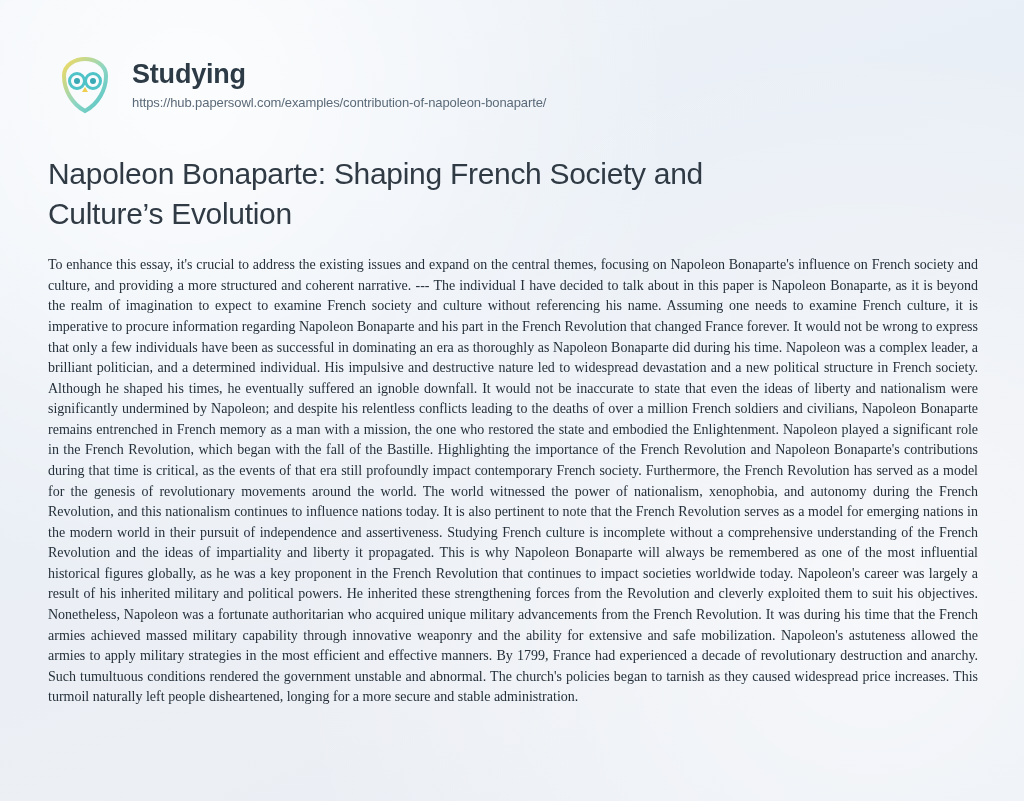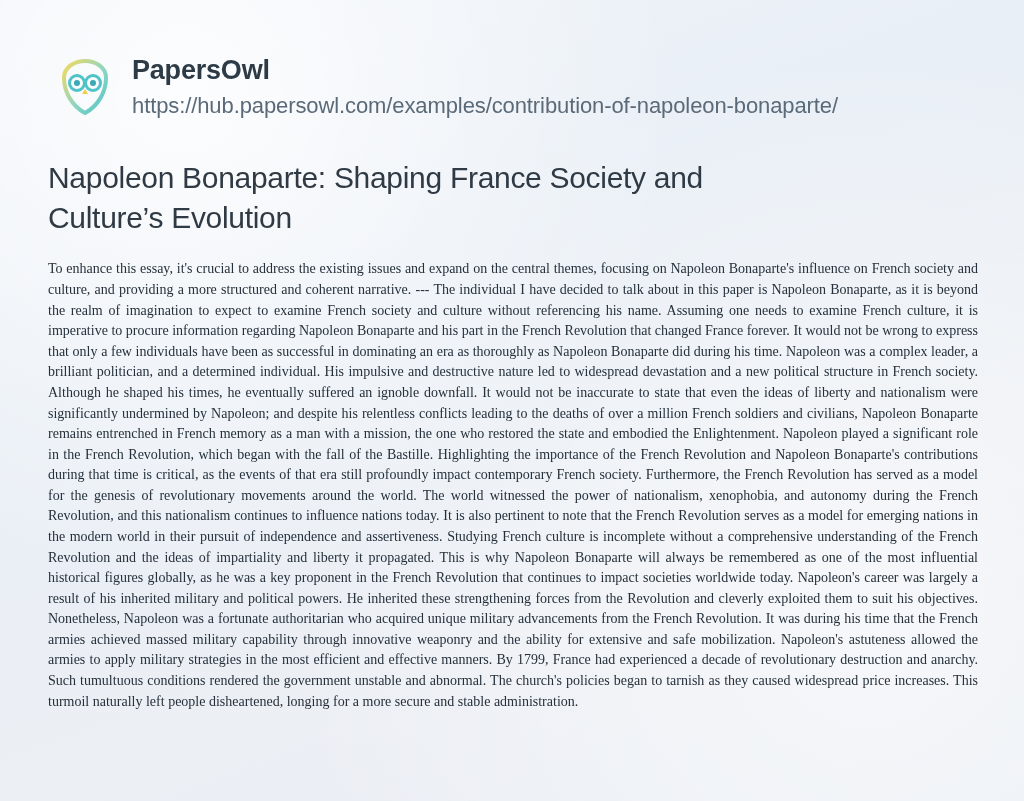--- a/index.html
+++ b/index.html
@@ -59,21 +59,21 @@
   .brand-name {
     font-family: "Liberation Sans", sans-serif;
     font-size: 27px;
     font-weight: bold;
     color: #2d3b47;
     letter-spacing: -0.2px;
     line-height: 1.1;
   }
   .brand-url {
     font-family: "Liberation Sans", sans-serif;
-    font-size: 22px;
+    font-size: 13px;
     color: #5b6a78;
     line-height: 1.3;
     margin-top: 6px;
     letter-spacing: -0.1px;
   }
 
   
   .doc-title {
     font-family: "Liberation Sans", sans-serif;
     font-weight: normal;
@@ -118,23 +118,23 @@
           </defs>
           <path d="M10 22 C10 10, 22 5, 31 5 C40 5, 52 10, 52 22 C52 36, 44 50, 31 57 C18 50, 10 36, 10 22 Z" fill="none" stroke="url(#owlgrad)" stroke-width="4"></path>
           <circle cx="23" cy="27" r="7.5" fill="none" stroke="#4fc3c7" stroke-width="3"></circle>
           <circle cx="39" cy="27" r="7.5" fill="none" stroke="#4fc3c7" stroke-width="3"></circle>
           <circle cx="23" cy="27" r="3" fill="#3aa9b5"></circle>
           <circle cx="39" cy="27" r="3" fill="#3aa9b5"></circle>
           <path d="M31 33 l-3 5 h6 z" fill="#f0cf4f"></path>
         </svg>
       </div>
       <div class="brand-block">
-        <div class="brand-name">PapersOwl</div>
+        <div class="brand-name">Studying</div>
         <div class="brand-url">https://hub.papersowl.com/examples/contribution-of-napoleon-bonaparte/</div>
       </div>
     </div>
 
-    <h1 class="doc-title">Napoleon Bonaparte: Shaping France Society and Culture’s Evolution</h1>
+    <h1 class="doc-title">Napoleon Bonaparte: Shaping French Society and Culture’s Evolution</h1>
 
     <p class="doc-body">To enhance this essay, it's crucial to address the existing issues and expand on the central themes, focusing on Napoleon Bonaparte's influence on French society and culture, and providing a more structured and coherent narrative. --- The individual I have decided to talk about in this paper is Napoleon Bonaparte, as it is beyond the realm of imagination to expect to examine French society and culture without referencing his name. Assuming one needs to examine French culture, it is imperative to procure information regarding Napoleon Bonaparte and his part in the French Revolution that changed France forever. It would not be wrong to express that only a few individuals have been as successful in dominating an era as thoroughly as Napoleon Bonaparte did during his time. Napoleon was a complex leader, a brilliant politician, and a determined individual. His impulsive and destructive nature led to widespread devastation and a new political structure in French society. Although he shaped his times, he eventually suffered an ignoble downfall. It would not be inaccurate to state that even the ideas of liberty and nationalism were significantly undermined by Napoleon; and despite his relentless conflicts leading to the deaths of over a million French soldiers and civilians, Napoleon Bonaparte remains entrenched in French memory as a man with a mission, the one who restored the state and embodied the Enlightenment. Napoleon played a significant role in the French Revolution, which began with the fall of the Bastille. Highlighting the importance of the French Revolution and Napoleon Bonaparte's contributions during that time is critical, as the events of that era still profoundly impact contemporary French society. Furthermore, the French Revolution has served as a model for the genesis of revolutionary movements around the world. The world witnessed the power of nationalism, xenophobia, and autonomy during the French Revolution, and this nationalism continues to influence nations today. It is also pertinent to note that the French Revolution serves as a model for emerging nations in the modern world in their pursuit of independence and assertiveness. Studying French culture is incomplete without a comprehensive understanding of the French Revolution and the ideas of impartiality and liberty it propagated. This is why Napoleon Bonaparte will always be remembered as one of the most influential historical figures globally, as he was a key proponent in the French Revolution that continues to impact societies worldwide today. Napoleon's career was largely a result of his inherited military and political powers. He inherited these strengthening forces from the Revolution and cleverly exploited them to suit his objectives. Nonetheless, Napoleon was a fortunate authoritarian who acquired unique military advancements from the French Revolution. It was during his time that the French armies achieved massed military capability through innovative weaponry and the ability for extensive and safe mobilization. Napoleon's astuteness allowed the armies to apply military strategies in the most efficient and effective manners. By 1799, France had experienced a decade of revolutionary destruction and anarchy. Such tumultuous conditions rendered the government unstable and abnormal. The church's policies began to tarnish as they caused widespread price increases. This turmoil naturally left people disheartened, longing for a more secure and stable administration.</p>
 
   </div>
 </div>
 
 </body></html>

